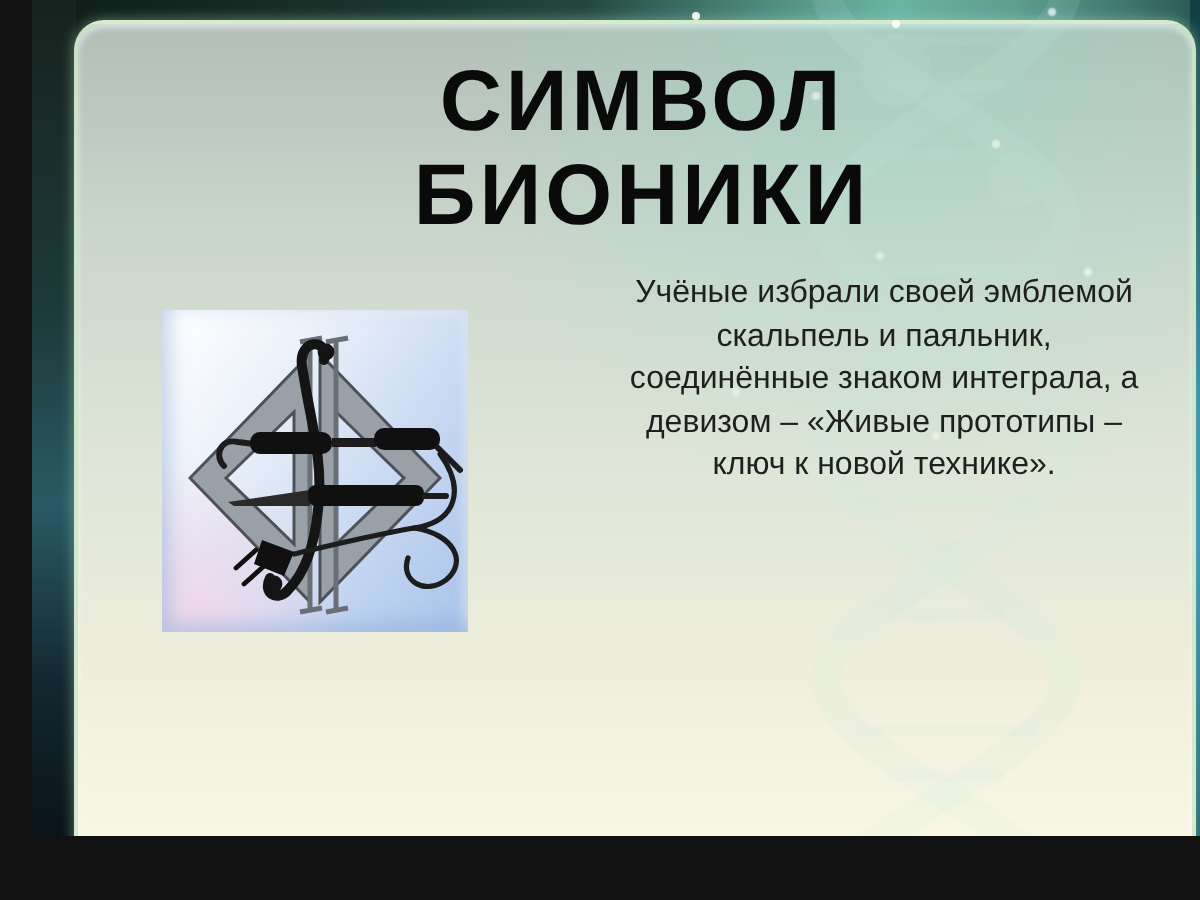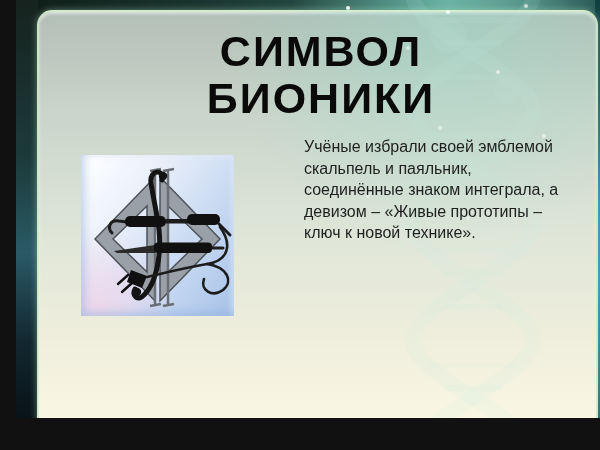--- a/index.html
+++ b/index.html
@@ -61,21 +61,21 @@
   .emblem{
     position:absolute;left:65px;top:155px;width:153px;height:161px;
     background:
       radial-gradient(circle at 10% 94%, rgba(240,214,234,0.9) 0%, rgba(240,214,234,0) 38%),
       linear-gradient(125deg,#fdfeff 4%,#eaf0fa 32%,#c9daf2 64%,#a7c3e9 100%);
     box-shadow:inset 3px -3px 10px rgba(128,160,214,0.5), inset -2px 2px 6px rgba(255,255,255,0.6);
   }
   .emblem svg{position:absolute;inset:0;}
   .bodytext{
     position:absolute;left:288px;top:136px;width:276px;
-    font-size:16px;line-height:21.6px;color:#1f1f1f;
+    font-size:16px;line-height:21.6px;color:#1f1f1f;text-align:center;
   }
   .bodytext p{margin:0;white-space:pre-line;}
   .bodytext p + p{margin-top:14px;}
 </style>
 </head>
 <body>
 
 <div class="slide">
 
   <div class="bg"></div>

